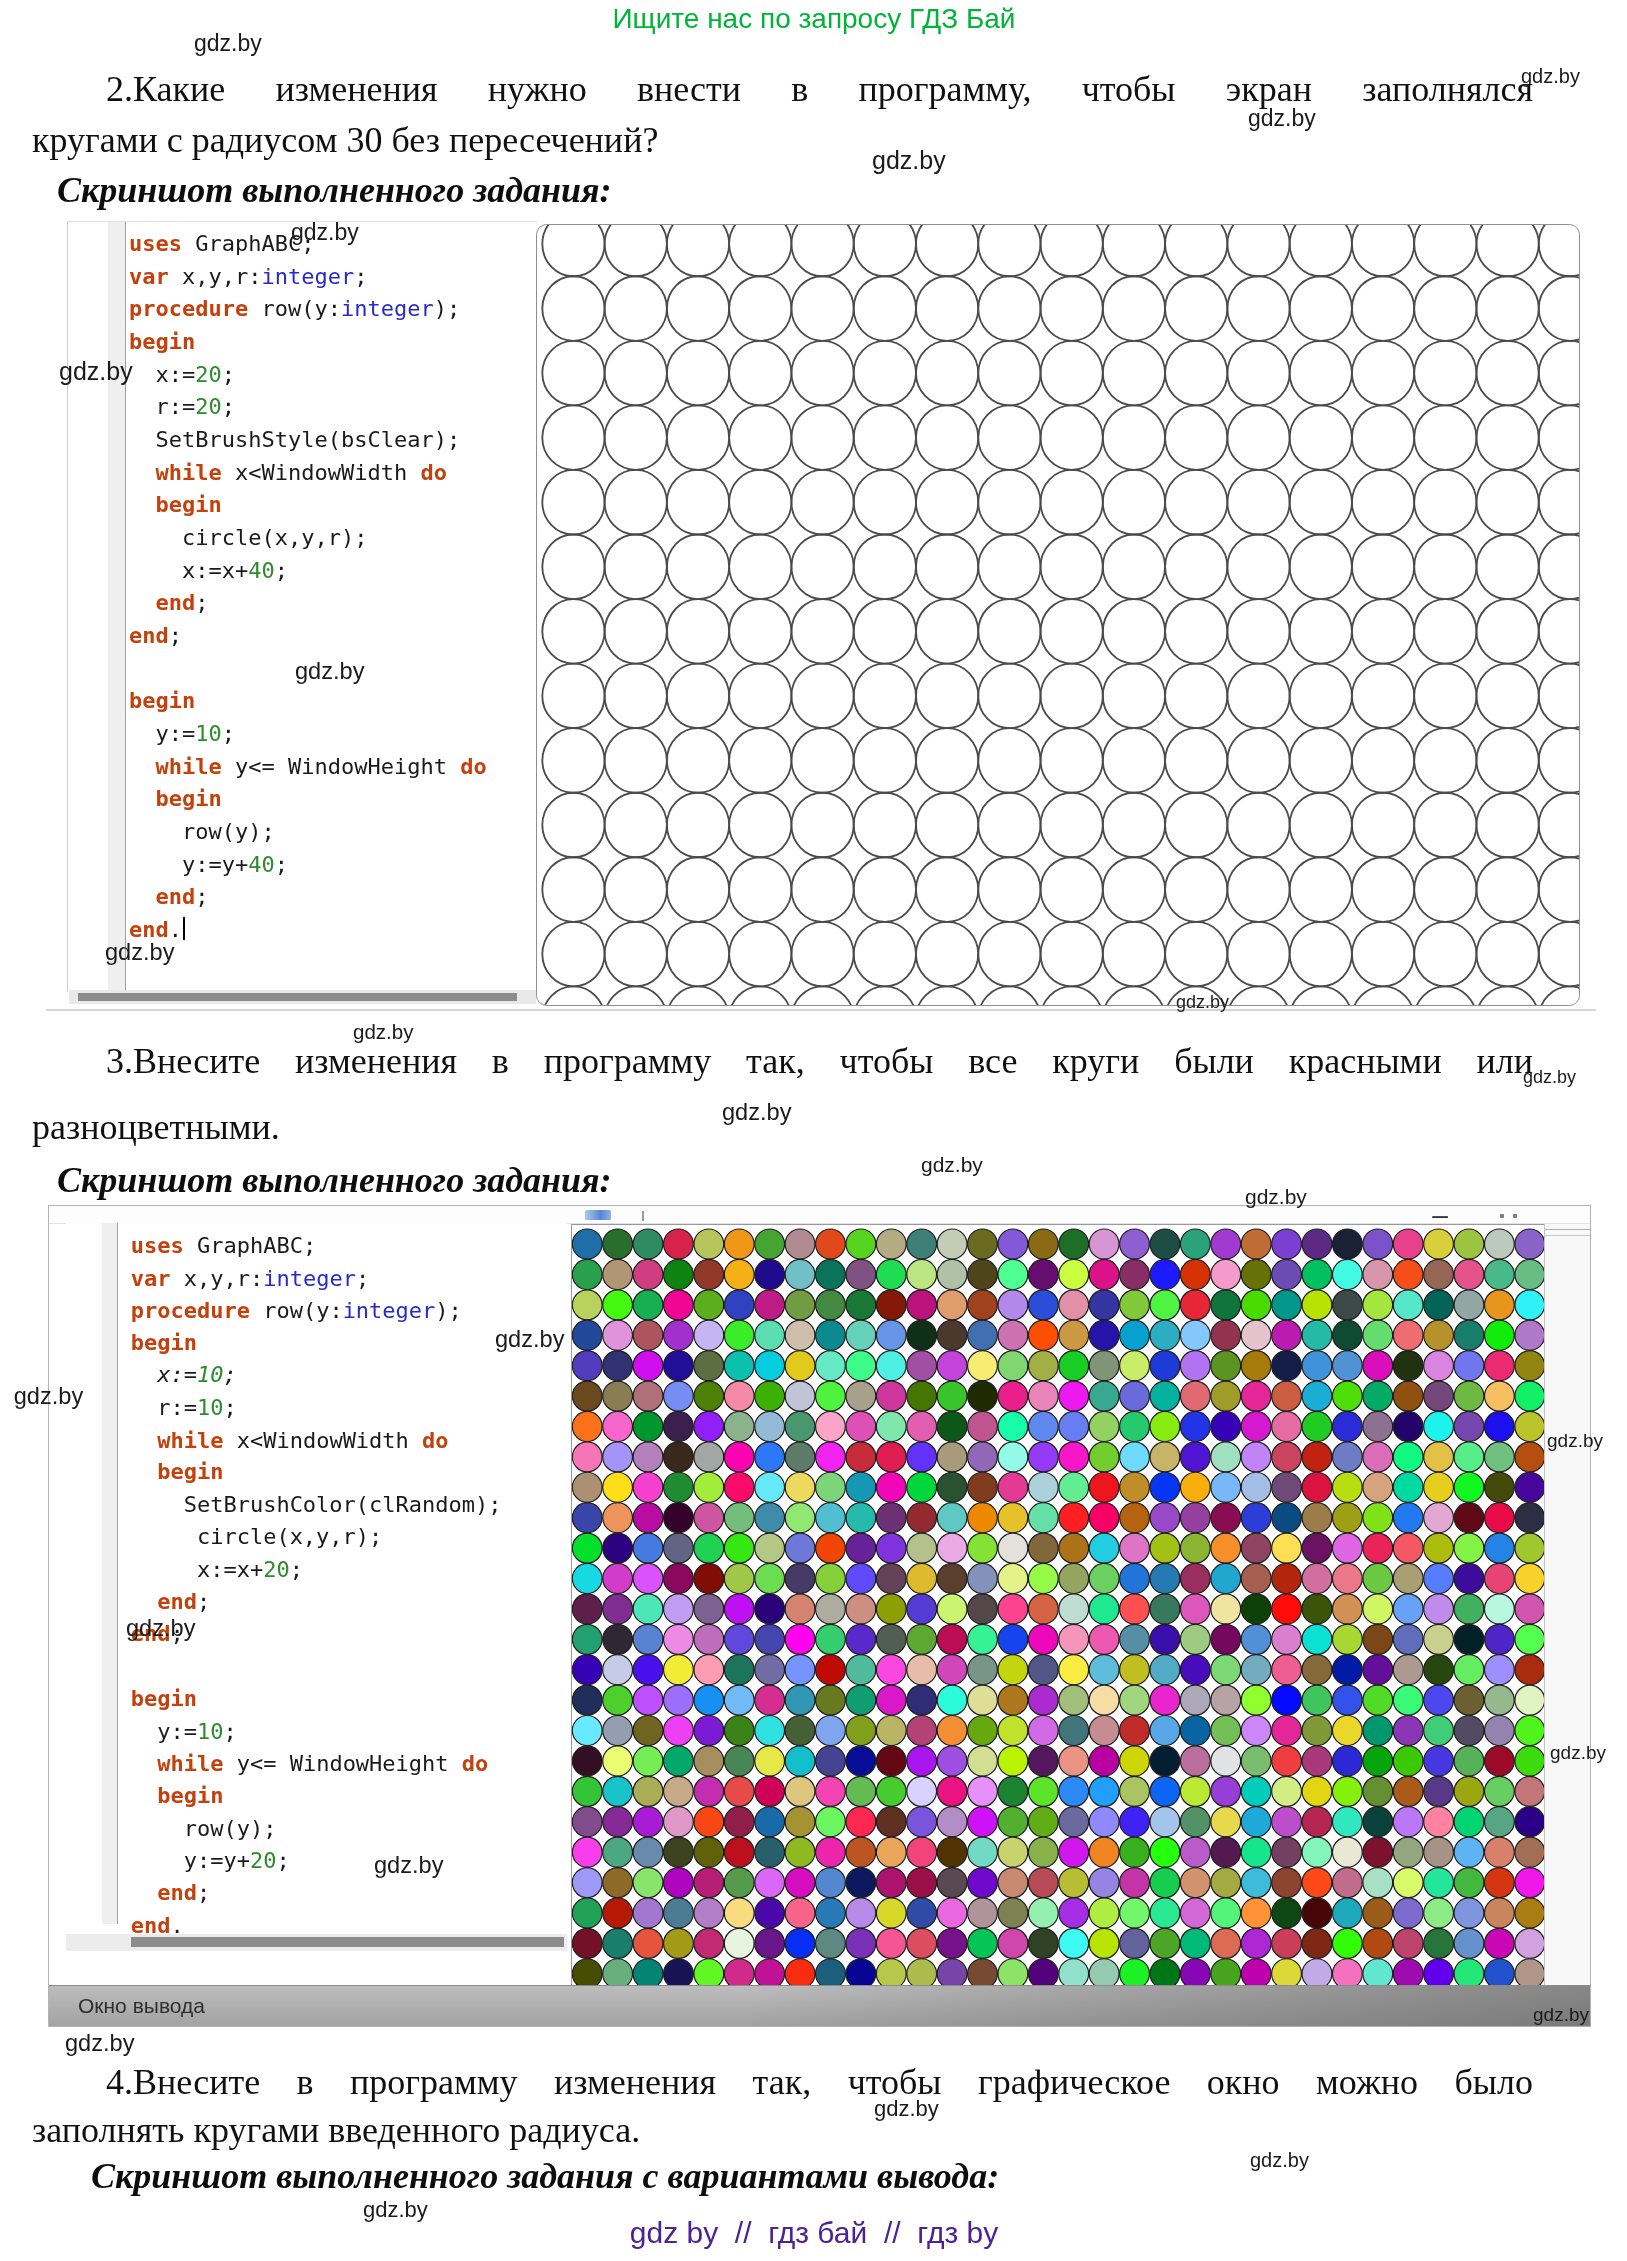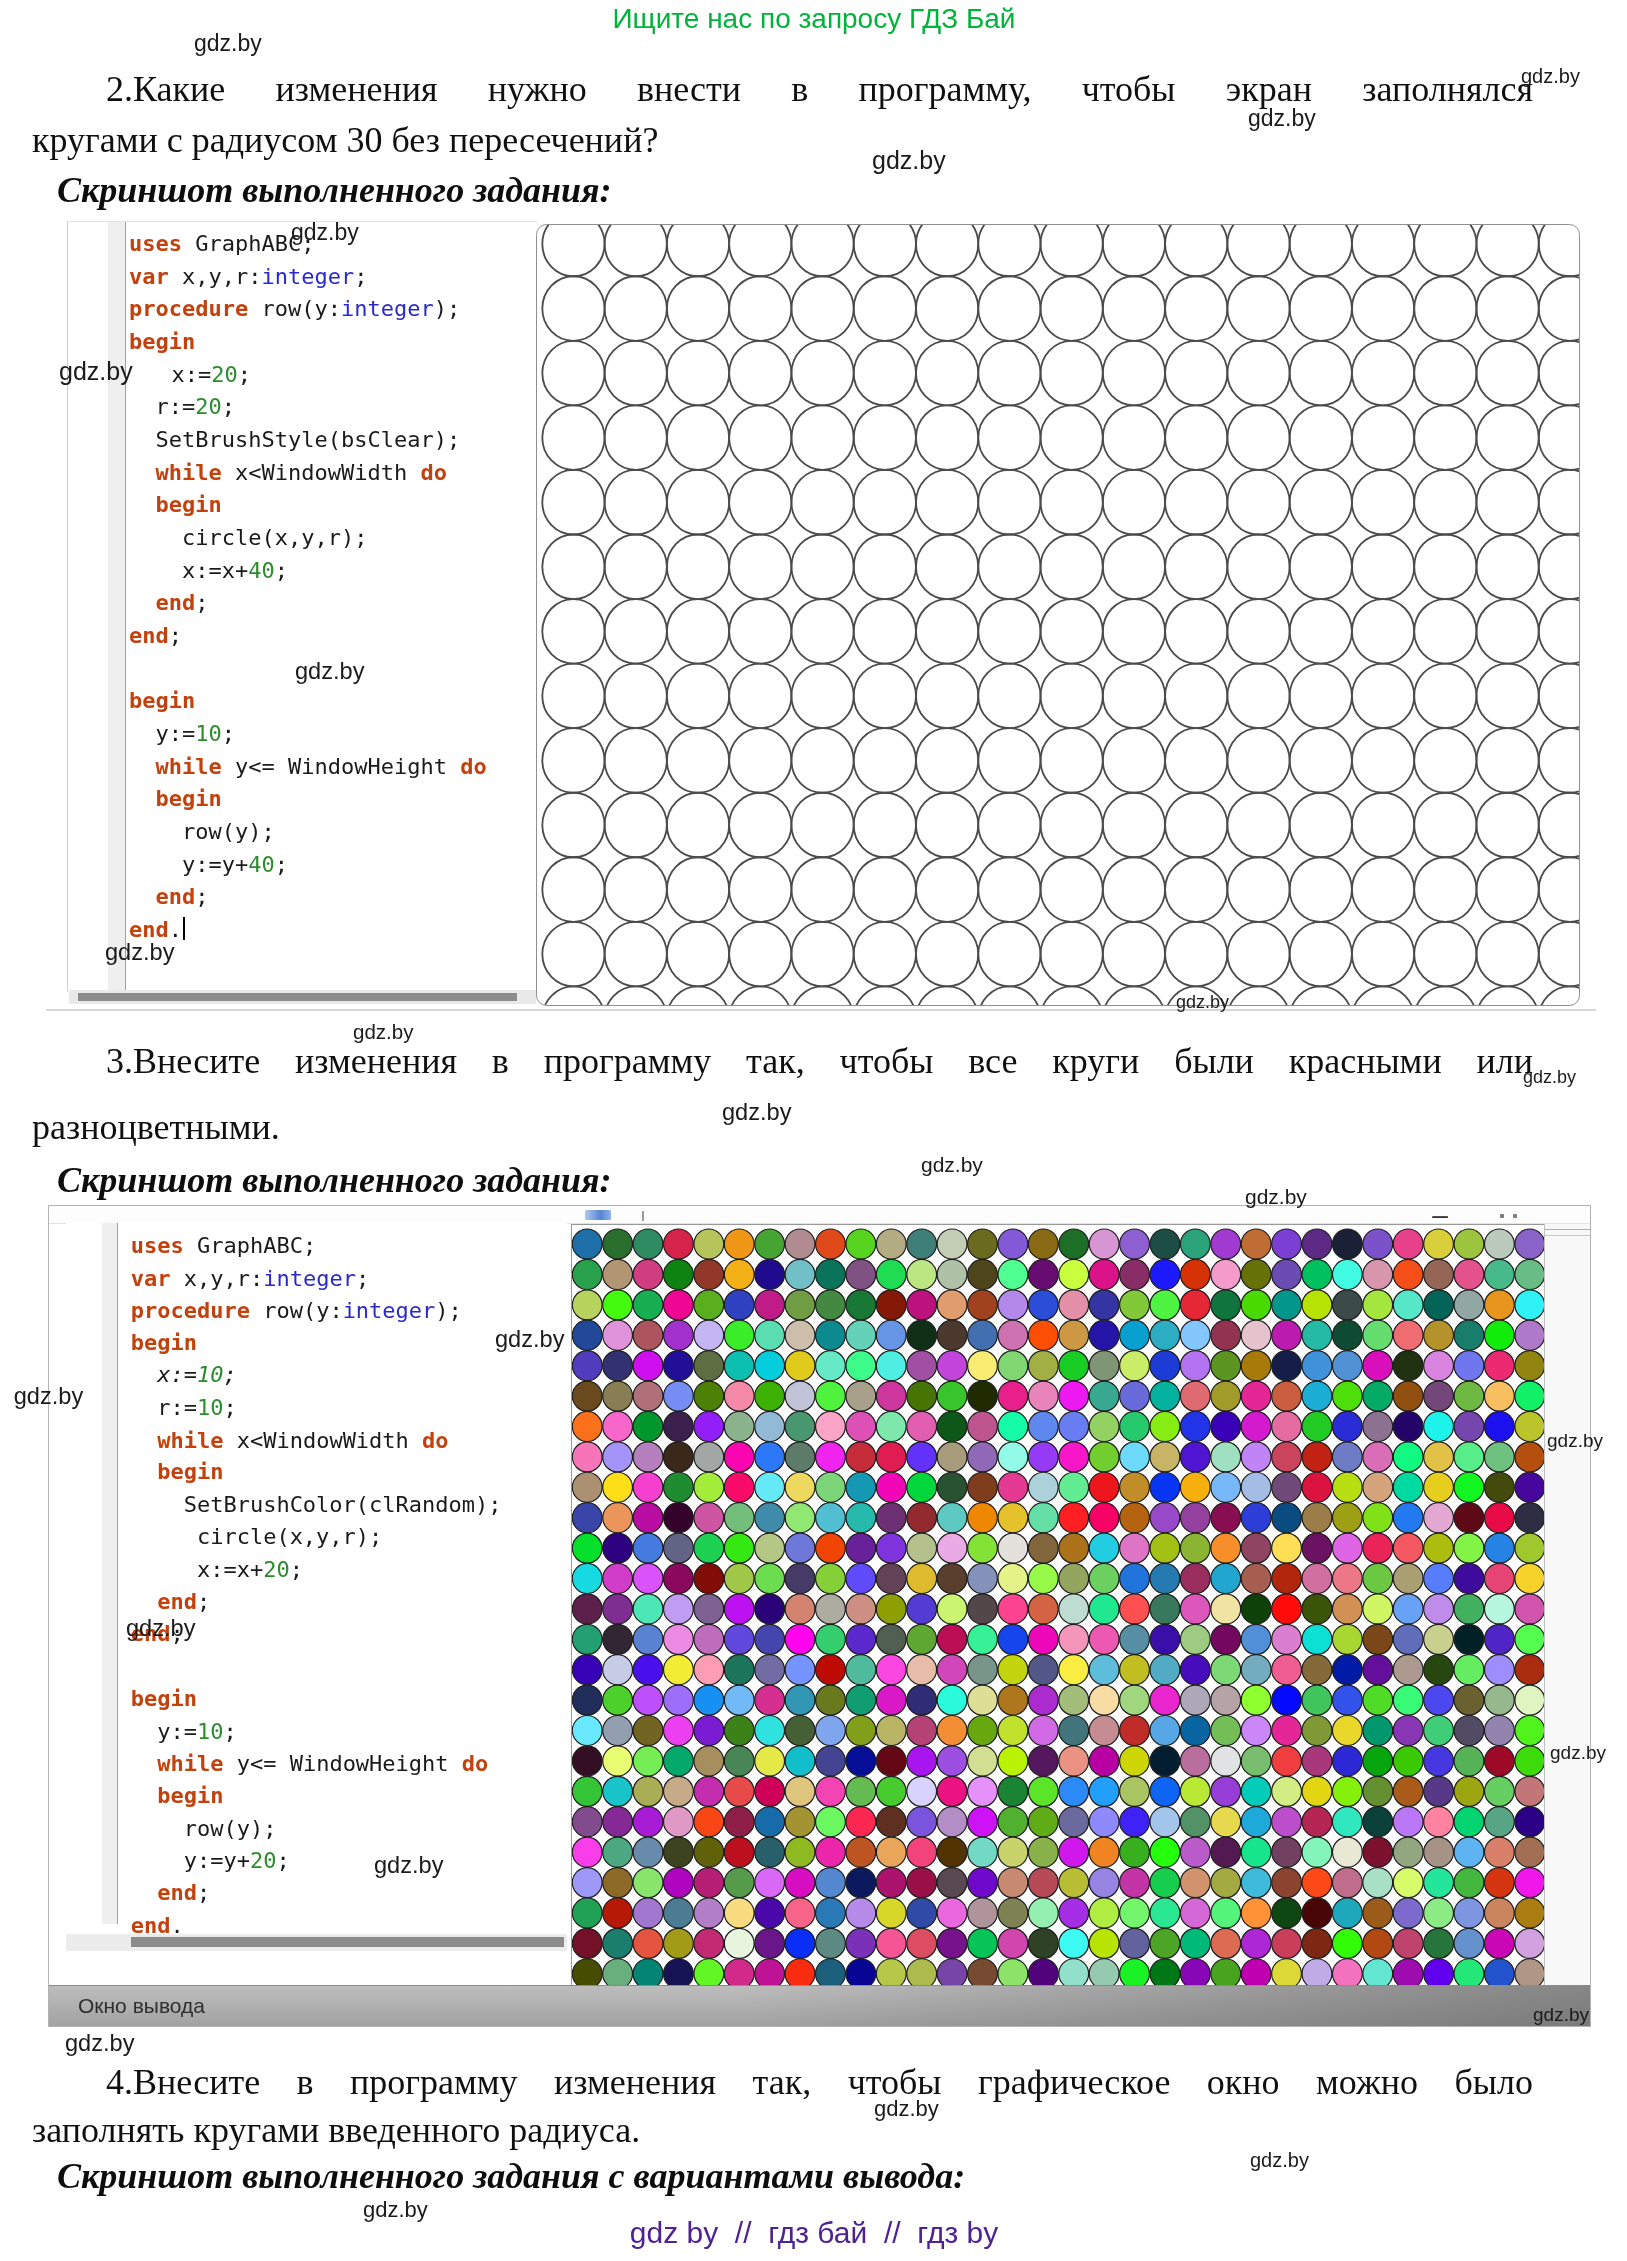--- a/index.html
+++ b/index.html
@@ -70,21 +70,21 @@
 <div class="s-label" style="top:169px;">Скриншот выполненного задания:</div>
 
 <div class="shot" id="shot1">
   <div class="codepanel" id="code-panel-1">
     <div class="gutter" id="gutter1"></div>
     <div class="code-lines" id="code1-lines" style="left:61px;top:4.6px;">
         <div class="code-line" style="top: 0px;"><span class="tk-k">uses</span><span class="tk-p"> GraphABC;</span></div>
         <div class="code-line" style="top: 33px;"><span class="tk-k">var</span><span class="tk-p"> x,y,r:</span><span class="tk-t">integer</span><span class="tk-p">;</span></div>
         <div class="code-line" style="top: 65px;"><span class="tk-k">procedure</span><span class="tk-p"> row(y:</span><span class="tk-t">integer</span><span class="tk-p">);</span></div>
         <div class="code-line" style="top: 98px;"><span class="tk-k">begin</span></div>
-        <div class="code-line" style="top: 131px; padding-left: 16px;"><span class="tk-p">  x:=</span><span class="tk-n">20</span><span class="tk-p">;</span></div>
+        <div class="code-line" style="top: 131px;"><span class="tk-p">  x:=</span><span class="tk-n">20</span><span class="tk-p">;</span></div>
         <div class="code-line" style="top: 163px;"><span class="tk-p">  r:=</span><span class="tk-n">20</span><span class="tk-p">;</span></div>
         <div class="code-line" style="top: 196px;"><span class="tk-p">  SetBrushStyle(bsClear);</span></div>
         <div class="code-line" style="top: 229px;"><span class="tk-p">  </span><span class="tk-k">while</span><span class="tk-p"> x&lt;WindowWidth </span><span class="tk-k">do</span></div>
         <div class="code-line" style="top: 261px;"><span class="tk-p">  </span><span class="tk-k">begin</span></div>
         <div class="code-line" style="top: 294px;"><span class="tk-p">    circle(x,y,r);</span></div>
         <div class="code-line" style="top: 327px;"><span class="tk-p">    x:=x+</span><span class="tk-n">40</span><span class="tk-p">;</span></div>
         <div class="code-line" style="top: 359px;"><span class="tk-p">  </span><span class="tk-k">end</span><span class="tk-p">;</span></div>
         <div class="code-line" style="top: 392px;"><span class="tk-k">end</span><span class="tk-p">;</span></div>
         <div class="code-line" style="top: 425px;"></div>
         <div class="code-line" style="top: 457px;"><span class="tk-k">begin</span></div>
@@ -1219,21 +1219,21 @@
   <div class="sb-track" id="sb2-track"></div>
   <div class="sb-thumb" id="sb2-thumb"></div>
   <div id="status2">
     <div class="shade"></div>
     <div class="txt">Окно вывода</div>
   </div>
 </div>
 
 <div class="t-line t-first" style="top:2061px;">4.Внесите в программу изменения так, чтобы графическое окно можно было</div>
 <div class="t-line" style="top:2109px;">заполнять кругами введенного радиуса.</div>
-<div class="s-label" style="top:2155px;">Скриншот выполненного задания с вариантами вывода:</div>
+<div class="s-label" style="top:2155px;margin-left:34px;">Скриншот выполненного задания с вариантами вывода:</div>
 
 <div class="footer" style="color: rgb(79, 34, 147);">gdz by  //  гдз бай  //  гдз by</div>
 
 <div class="wm" style="left: 194px; top: 30px; font-size: 23px;">gdz.by</div>
 <div class="wm" style="left: 1521px; top: 65px; font-size: 20px;">gdz.by</div>
 <div class="wm" style="left: 1248px; top: 105px; font-size: 23px;">gdz.by</div>
 <div class="wm" style="left: 872px; top: 146px; font-size: 25px;">gdz.by</div>
 <div class="wm" style="left: 291px; top: 219px; font-size: 23px;">gdz.by</div>
 <div class="wm" style="left: 59px; top: 357px; font-size: 25px;">gdz.by</div>
 <div class="wm" style="left: 295px; top: 658px; font-size: 23.6px;">gdz.by</div>

